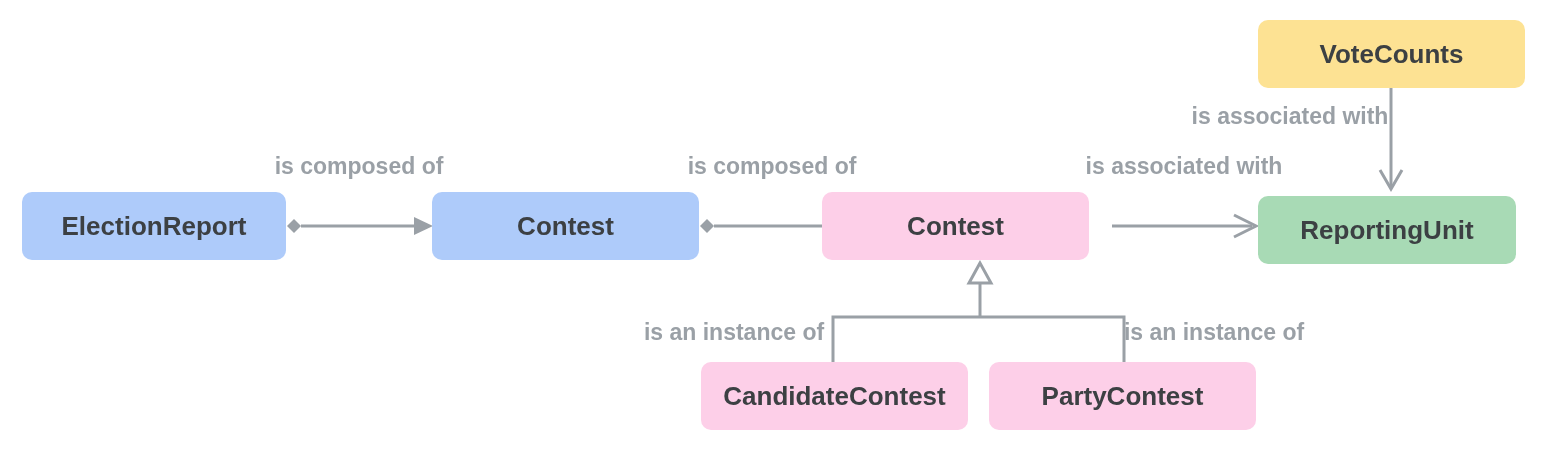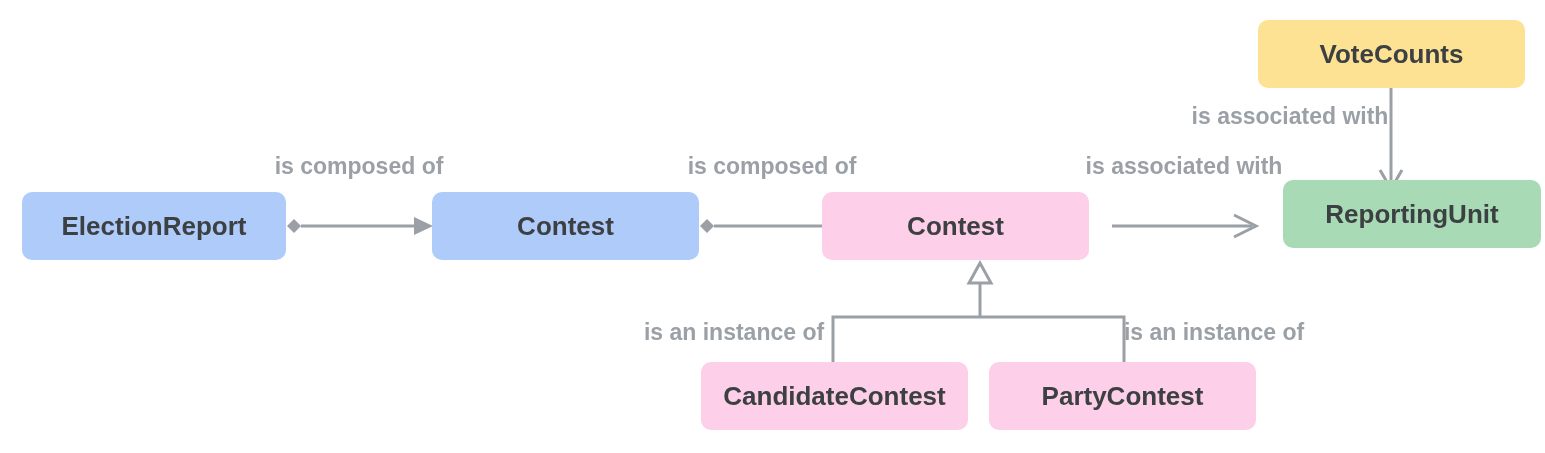--- a/index.html
+++ b/index.html
@@ -18,21 +18,21 @@
   .node{
     position:absolute; height:68px; border-radius:10px;
     display:flex; align-items:center; justify-content:center;
     color:var(--node-text); font-size:26px; font-weight:700; white-space:nowrap;
   }
   .n-blue{background:var(--blue);} .n-pink{background:var(--pink);}
   .n-green{background:var(--green);} .n-yellow{background:var(--yellow);}
   .n-election-report{left:22px;top:192px;width:264px;}
   .n-election{left:432px;top:192px;width:267px;}
   .n-contest{left:822px;top:192px;width:267px;}
-  .n-reporting-unit{left:1258px;top:180px;width:258px;margin-left:25px;}
+  .n-reporting-unit{left:1258px;top:196px;width:258px;}
   .n-vote-counts{left:1258px;top:20px;width:267px;}
   .n-candidate-contest{left:701px;top:362px;width:267px;}
   .n-party-contest{left:989px;top:362px;width:267px;}
   .edge-label{
     position:absolute; transform:translateX(-50%);
     color:var(--label-text); font-size:23px; font-weight:600; white-space:nowrap;
   }
   .l-composed-1{left:359px;top:153px;}
   .l-composed-2{left:772px;top:153px;}
   .l-assoc-1{left:1184px;top:153px;}

